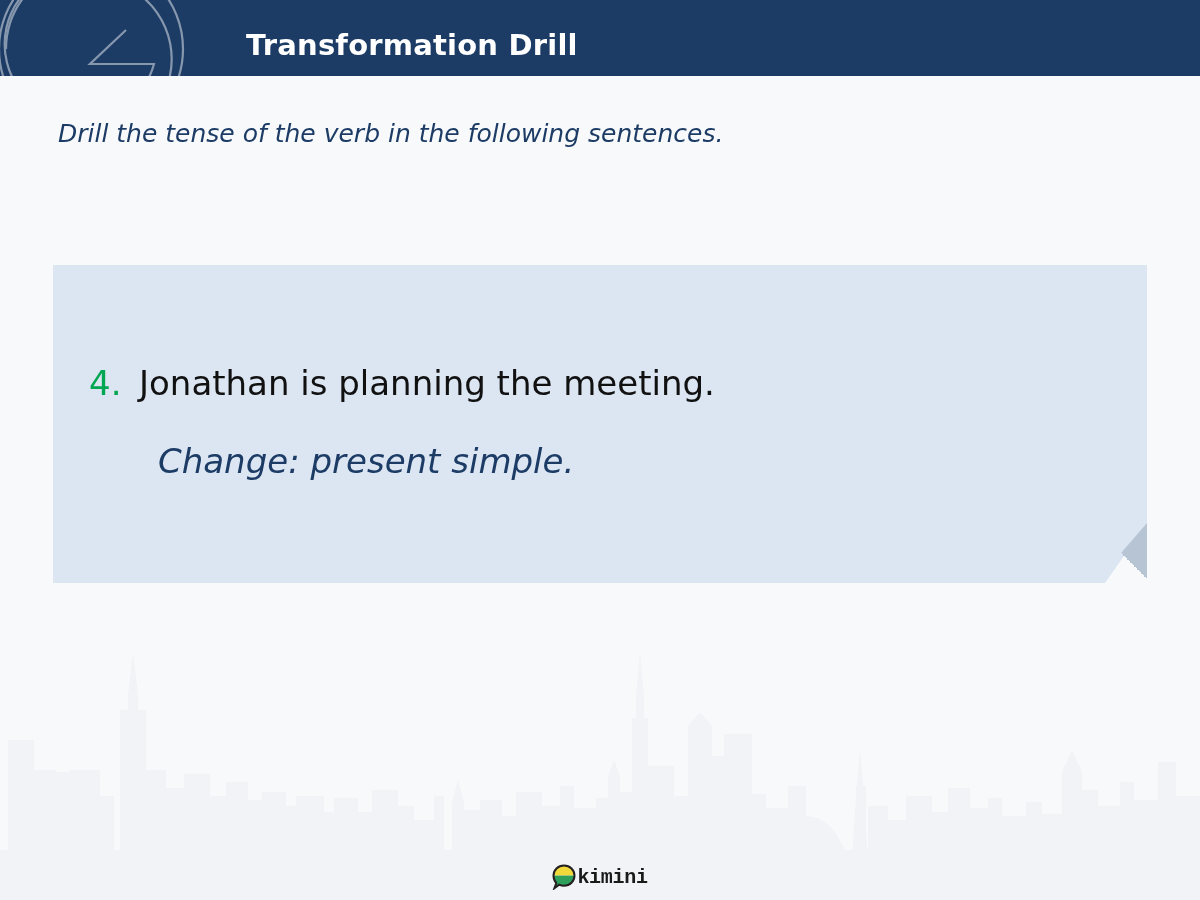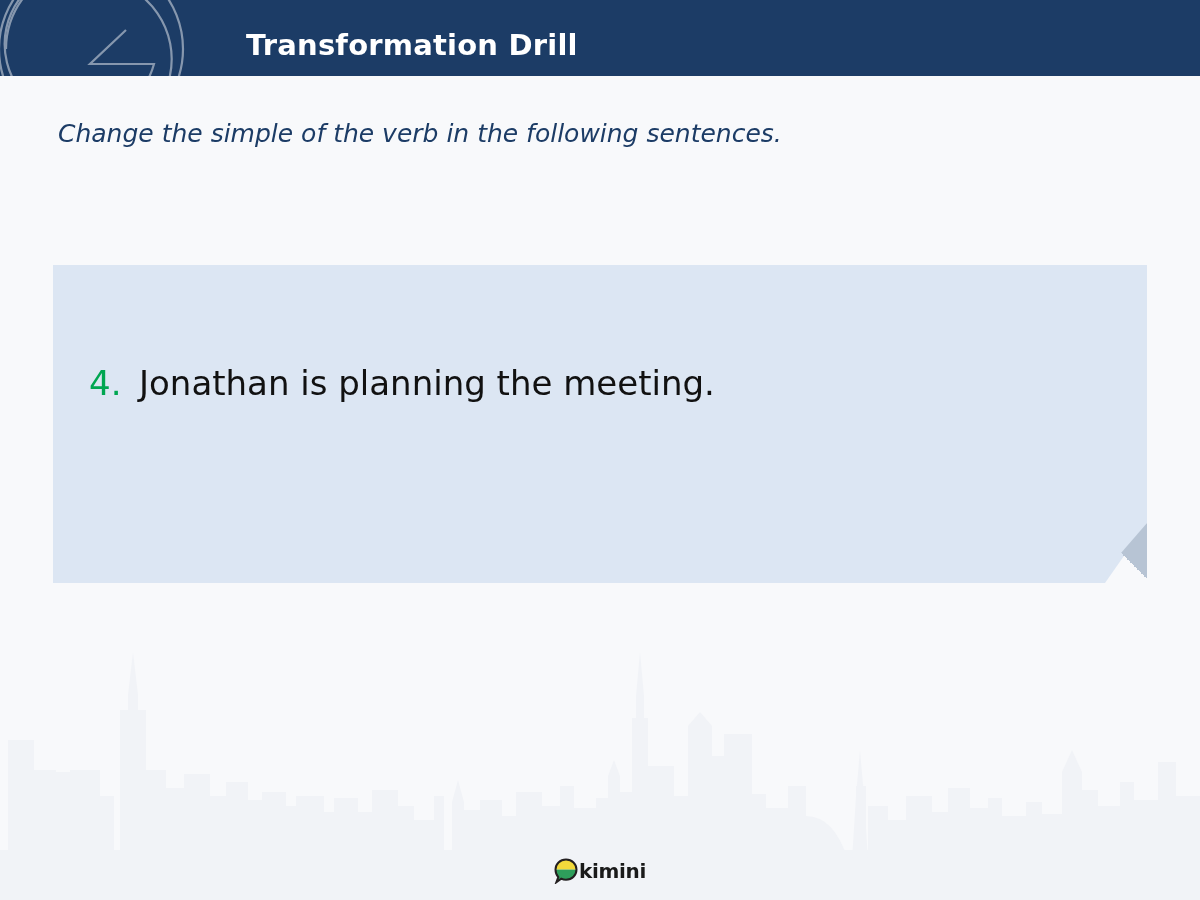--- a/index.html
+++ b/index.html
@@ -53,21 +53,21 @@
   .q-num{color:#00a651;font-size:34px;width:50px;flex:none;}
   .q-text{color:#111111;font-size:34px;white-space:nowrap;}
   .q-change{
     position:absolute;left:105px;top:176px;
     font-size:34px;font-style:italic;color:#1c3c66;white-space:nowrap;
   }
 
   
   .footer{
     position:absolute;left:0;top:858px;width:1200px;height:38px;
-    display:flex;align-items:flex-start;justify-content:center;z-index:6;
+    display:flex;align-items:center;justify-content:center;z-index:6;font-family:Liberation Mono, monospace;
   }
   .brand{display:flex;align-items:center;gap:1px;}
   .brand-mark{width:24px;height:26px;flex:none;}
   .brand-mark svg{display:block;width:24px;height:26px;}
   .brand-text{font-size:20px;font-weight:bold;color:#1a1a1a;letter-spacing:-.3px;}
 </style>
 </head>
 <body>
 
 <div class="slide">
@@ -152,30 +152,31 @@
           <circle cx="105" cy="105" r="92"></circle>
           <path d="M150 48 A76 76 0 1 0 168 120 L104 120 L140 86"></path>
           <path d="M20 105 A85 85 0 0 1 80 24"></path>
           <path d="M60 182 A78 78 0 0 0 150 48"></path>
         </g>
       </svg>
     </div>
     <div class="header-title">Transformation Drill</div>
   </div>
 
-  <div class="instruction">Change the simple of the verb in the following sentences.</div>
+  <div class="instruction">Drill the tense of the verb in the following sentences.</div>
 
   <div class="card-wrap">
     <div class="card"></div>
     <div class="card-fold"></div>
     <div class="card-body">
       <div class="q-row">
         <span class="q-num">4.</span>
         <span class="q-text">Jonathan is planning the meeting.</span>
       </div>
+      <div class="q-change">Change: present simple.</div>
     </div>
   </div>
 
   <div class="footer">
     <div class="brand">
       <span class="brand-mark">
         <svg viewBox="0 0 24 26" xmlns="http://www.w3.org/2000/svg" aria-hidden="true">
           <defs>
             <clipPath id="bubbleClip">
               <path d="M12 1.5 C18 1.5 22.5 6 22.5 11.6 C22.5 17.2 18 21.7 12 21.7 C10.2 21.7 8.6 21.3 7.2 20.6 L2.4 24.2 L4.3 19.2 C2.6 17.3 1.5 14.6 1.5 11.6 C1.5 6 6 1.5 12 1.5 Z"></path>

